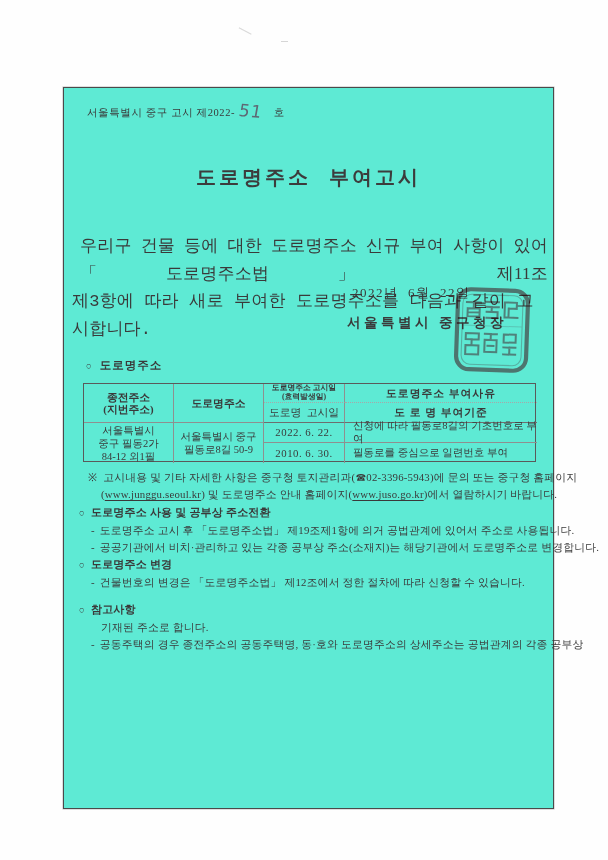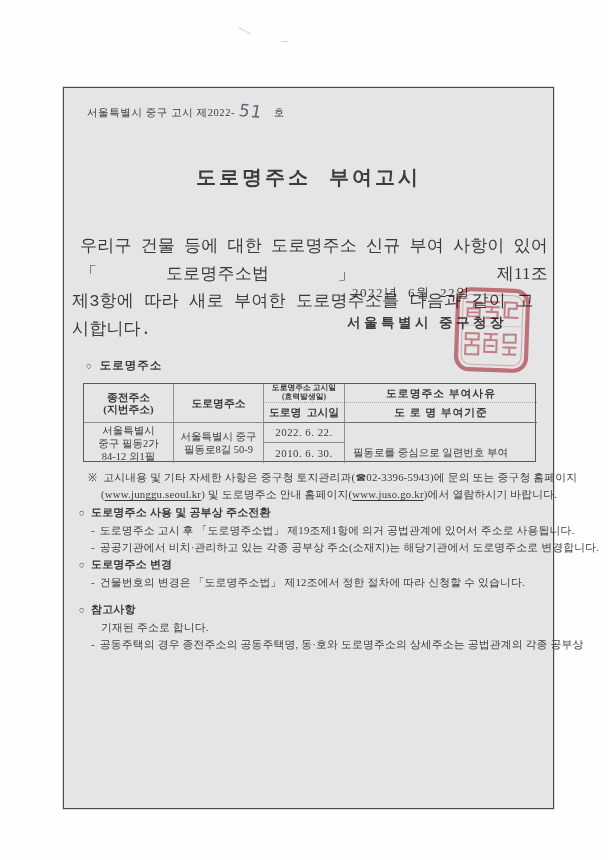--- a/index.html
+++ b/index.html
@@ -9,21 +9,21 @@
     font-family:"Liberation Serif","DejaVu Serif",serif;
     color:#3a3a3a;
   }
   .speck{position:absolute;pointer-events:none;}
   .speck1{left:236px;top:30px;width:14px;height:9px;border-top:1.5px solid #c9c9c9;transform:rotate(28deg);opacity:.7;}
   .speck2{left:281px;top:41px;width:7px;height:1px;background:#d6d6d6;}
   .speck3{left:441px;top:104px;width:3px;height:3px;border-radius:50%;background:#d2d2d2;}
 
   .scan-page{
     position:absolute;left:63px;top:87px;width:489px;height:720px;
-    border:1.5px solid #4a4a4a;background:#e5e5e5;
+    border:1.5px solid #4a4a4a;background:#5eead4;
     box-shadow:0 0 0 .5px #bdbdbd;
   }
   .docno{position:absolute;left:23px;top:13px;font-size:10.5px;letter-spacing:.6px;white-space:nowrap;display:flex;align-items:center;}
   .docno .hand{
     font-family:"DejaVu Sans",sans-serif;font-size:17px;color:#5e6874;
     transform:rotate(4deg) skewX(-6deg);display:inline-block;
     margin:0 2px 4px 4px;letter-spacing:1px;
   }
   .docno .suffix{margin-left:9px;}
 
@@ -55,21 +55,21 @@
   .cell{display:flex;flex-direction:column;align-items:center;justify-content:center;
     border-right:1px solid #8f8f8f;border-bottom:1px solid #8f8f8f;box-sizing:border-box;line-height:12.5px;}
   .cell.last-col{border-right:none;}
   .cell.last-row{border-bottom:none;}
   .cell.b-dot{border-bottom:1px dotted #a7a7a7;}
   .cell.b-dark{border-bottom:1px solid #6e6e6e;}
   .c-old{grid-area:1/1/3/2;font-weight:600;}
   .c-new{grid-area:1/2/3/3;font-weight:600;}
   .c-gs{grid-area:1/3/2/4;font-size:7.8px;line-height:8.6px;font-weight:600;}
   .c-rh{grid-area:1/4/2/5;font-weight:600;letter-spacing:1px;}
-  .c-gsub{grid-area:2/3/3/4;font-weight:700;white-space:pre;}
+  .c-gsub{grid-area:2/3/3/4;font-weight:400;white-space:pre;}
   .c-rsub{grid-area:2/4/3/5;font-weight:600;letter-spacing:1px;white-space:pre;}
   .c-oa{grid-area:3/1/5/2;font-size:10.5px;line-height:13px;}
   .c-na{grid-area:3/2/5/3;font-size:10.5px;line-height:13px;}
   .c-d1{grid-area:3/3/4/4;letter-spacing:.5px;}
   .c-r1{grid-area:3/4/4/5;align-items:flex-start;padding-left:8px;font-size:10.5px;}
   .c-d2{grid-area:4/3/5/4;letter-spacing:.5px;}
   .c-r2{grid-area:4/4/5/5;align-items:flex-start;padding-left:8px;font-size:10.5px;}
   .c-r1,.c-r2{justify-content:center;}
 
   .lower{position:absolute;left:12px;top:381px;width:474px;font-size:10.8px;letter-spacing:.2px;}
@@ -149,20 +149,21 @@
     <div class="cell c-oa last-row">
       <span>서울특별시</span>
       <span>중구 필동2가</span>
       <span>84-12 외1필</span>
     </div>
     <div class="cell c-na last-row">
       <span>서울특별시 중구</span>
       <span>필동로8길 50-9</span>
     </div>
     <div class="cell c-d1">2022. 6. 22.</div>
+    <div class="cell c-r1 last-col">신청에 따라 필동로8길의 기초번호로 부여</div>
     <div class="cell c-d2 last-row">2010. 6. 30.</div>
     <div class="cell c-r2 last-col last-row">필동로를 중심으로 일련번호 부여</div>
   </div>
 
   <div class="lower">
     <div class="line note-l1">
       <span class="note-mark">※</span><span>고시내용 및 기타 자세한 사항은 중구청 토지관리과(☎02-3396-5943)에 문의 또는 중구청 홈페이지</span>
     </div>
     <div class="line note-l2">
       <span>(</span><span class="url">www.junggu.seoul.kr</span><span>) 및 도로명주소 안내 홈페이지(</span><span class="url">www.juso.go.kr</span><span>)에서 열람하시기 바랍니다.</span>

